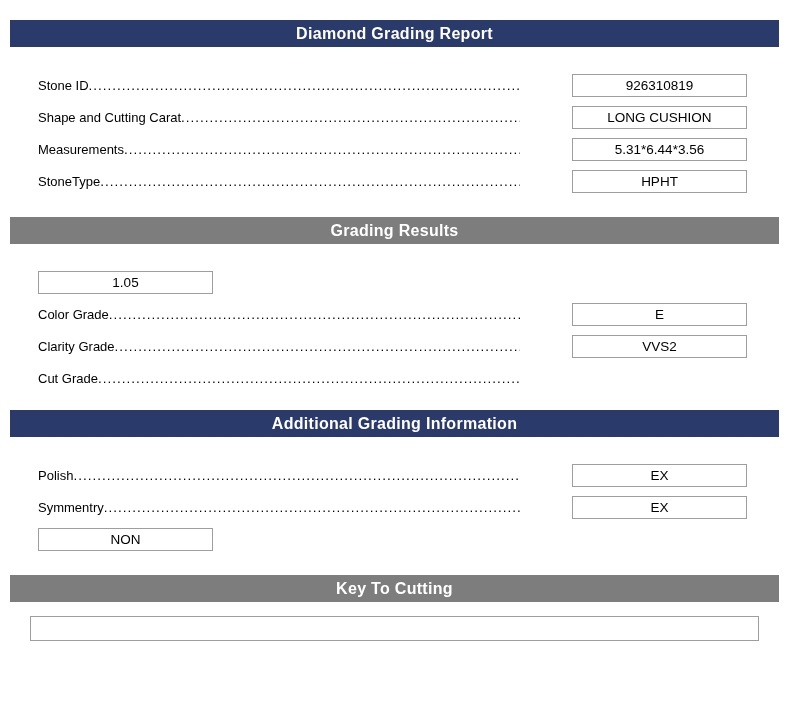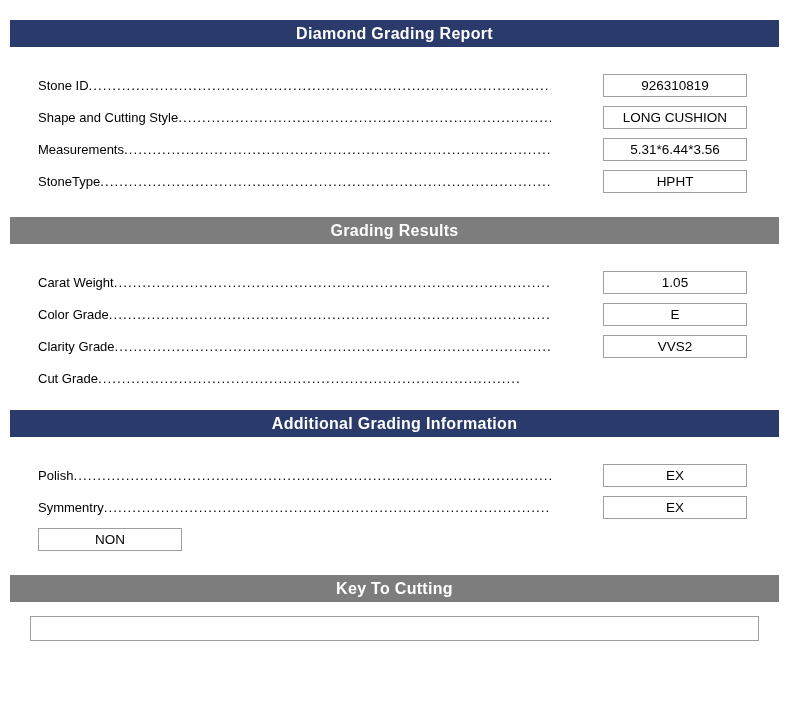--- a/index.html
+++ b/index.html
@@ -54,21 +54,21 @@
     flex: 1;
     overflow: hidden;
     white-space: nowrap;
     font-size: 13.5px;
   }
   .leader::after {
     content: "....................................................................................................................................................................";
     letter-spacing: 1px;
   }
   .value-box {
-    width: 144px;
+    width: 175px;
     height: 23px;
     border: 1px solid #9e9e9e;
     display: flex;
     align-items: center;
     justify-content: center;
     font-size: 13.5px;
     flex: none;
   }
   .value-spacer {
     width: 175px;
@@ -100,21 +100,21 @@
       <div class="label-wrap">
         <span class="label">Stone ID</span>
         <span class="leader"></span>
       </div>
       <div class="value-box">
         <span>926310819</span>
       </div>
     </div>
     <div class="row">
       <div class="label-wrap">
-        <span class="label">Shape and Cutting Style</span>
+        <span class="label">Shape and Cutting Carat</span>
         <span class="leader"></span>
       </div>
       <div class="value-box">
         <span>LONG CUSHION</span>
       </div>
     </div>
     <div class="row">
       <div class="label-wrap">
         <span class="label">Measurements</span>
         <span class="leader"></span>
@@ -135,24 +135,20 @@
   </div>
 
   <div class="section-gap-md"></div>
 
   <div class="section-bar bar-gray">
     <span>Grading Results</span>
   </div>
 
   <div class="rows top-gap">
     <div class="row">
-      <div class="label-wrap">
-        <span class="label">Carat Weight</span>
-        <span class="leader"></span>
-      </div>
       <div class="value-box">
         <span>1.05</span>
       </div>
     </div>
     <div class="row">
       <div class="label-wrap">
         <span class="label">Color Grade</span>
         <span class="leader"></span>
       </div>
       <div class="value-box">

